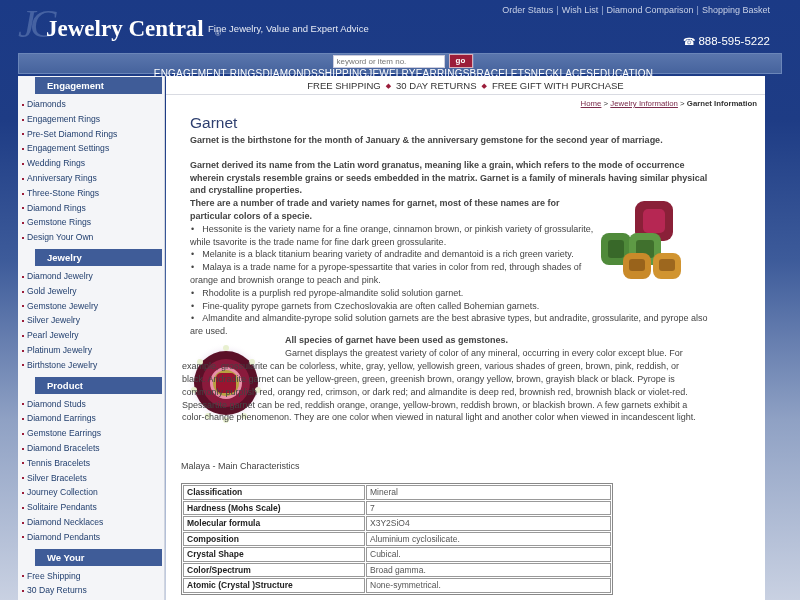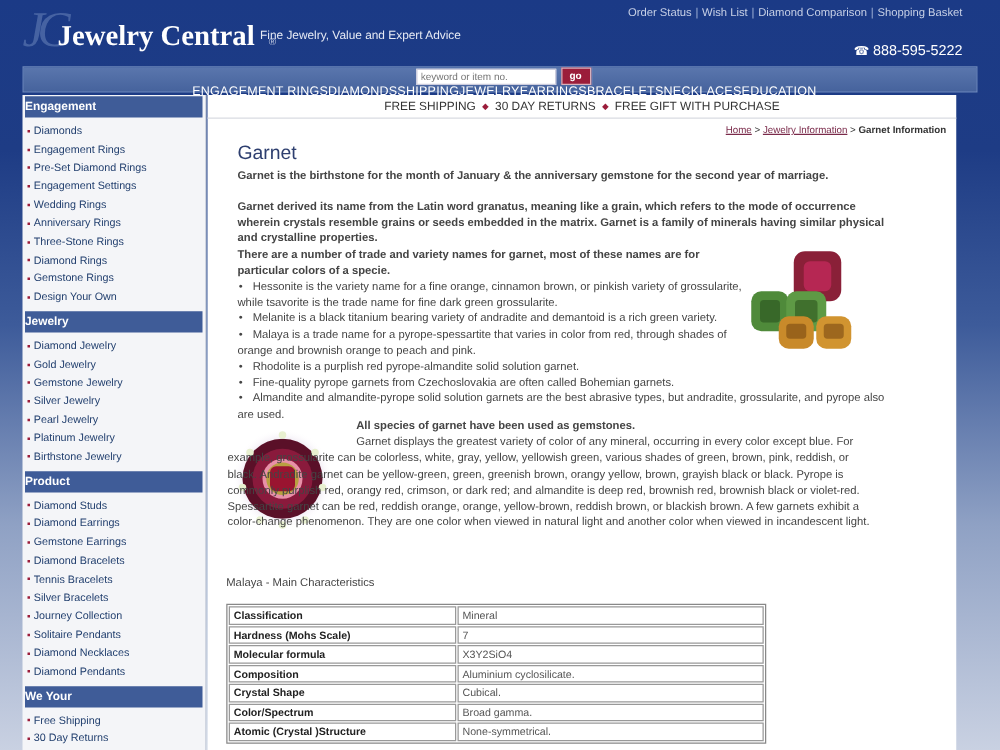--- a/index.html
+++ b/index.html
@@ -25,21 +25,21 @@
   
   .navbar { position: absolute; left: 18px; top: 53px; width: 764px; height: 21px; background: linear-gradient(#5a76ad, #46639d); border: 1px solid #6b86b9; display: flex; align-items: center; flex-direction: column; }
   .search-area { width: 147px; height: 100%; display: flex; align-items: center; padding-left: 6px; border-right: 1px solid #6b86b9; }
   .search-input { width: 112px; height: 13px; border: 1px solid #ccd; font-size: 8px; padding: 0 3px; color: #888; font-family: "Liberation Sans", sans-serif; }
   .go-btn { margin-left: 4px; width: 37px; height: 14px; background: #9b1d3a; color: #fff; border: 1px solid #d8b0bb; font-size: 8px; font-weight: bold; line-height: 12px; text-align: center; }
   .nav-items { display: flex; flex: 1; justify-content: space-between; padding: 0 8px 0 15px; }
   .nav-item { color: #fff; font-size: 10px; letter-spacing: .2px; white-space: nowrap; text-decoration: none; }
 
   
   .sidebar { position: absolute; left: 18px; top: 76px; width: 147px; height: 524px; background: #f4f5f8; border-right: 1px solid #d0d5e0; }
-  .side-head { background: #3f5c98; color: #fff; font-weight: bold; font-size: 9.5px; height: 17px; line-height: 17px; padding-left: 0; margin: 1px 2px 0 2px; }
+  .side-head { background: #3f5c98; color: #fff; font-weight: bold; font-size: 9.5px; height: 17px; line-height: 17px; padding-left: 12px; margin: 1px 2px 0 17px; }
   .side-list { list-style: none; padding: 3px 0 3px 4px; }
   .side-item { font-size: 8.6px; color: #23406f; height: 14.8px; line-height: 14.8px; white-space: nowrap; }
   .side-item .bullet { display: inline-block; width: 2px; height: 2px; background: #9b1d3a; margin-right: 3px; vertical-align: middle; }
 
   
   .main { position: absolute; left: 166px; top: 76px; width: 599px; height: 524px; background: #fff; }
   .promo { height: 19px; border-bottom: 1px solid #d9dbe2; text-align: center; font-size: 9.5px; color: #333; line-height: 19px; white-space: nowrap; }
   .promo .dot { color: #9b1d3a; margin: 0 5px; font-size: 7px; vertical-align: 1px; }
   .breadcrumb { position: absolute; right: 8px; top: 23px; font-size: 7.8px; color: #333; white-space: nowrap; }
   .breadcrumb a { color: #7a2a4a; text-decoration: underline; }

